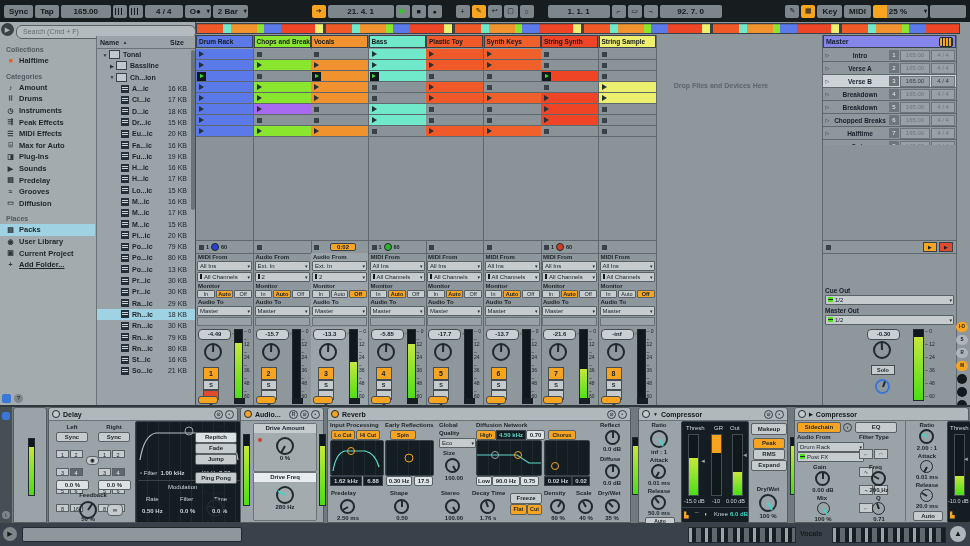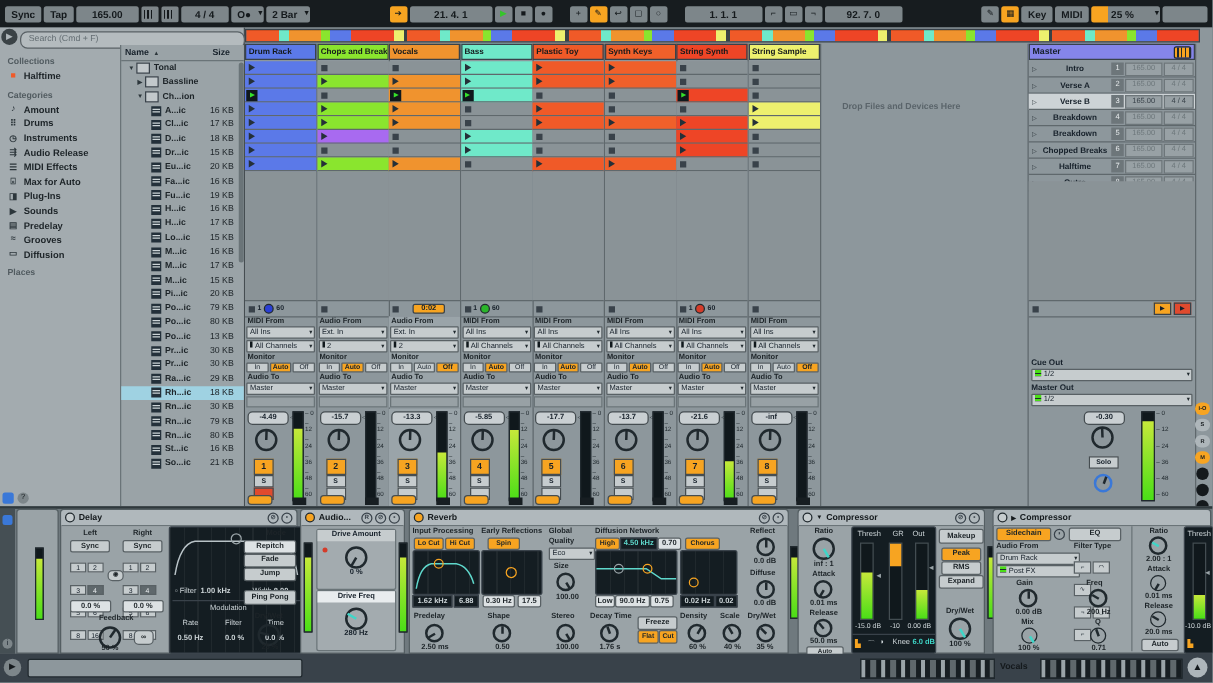--- a/index.html
+++ b/index.html
@@ -235,21 +235,21 @@
         <div class="side-item">
      <span class="sicon">⠿</span>
      <span>Drums</span>
         </div>
         <div class="side-item">
      <span class="sicon">◷</span>
      <span>Instruments</span>
         </div>
         <div class="side-item">
      <span class="sicon">⇶</span>
-     <span>Audio Release</span>
+     <span>Peak Effects</span>
         </div>
         <div class="side-item">
      <span class="sicon">☰</span>
      <span>MIDI Effects</span>
         </div>
         <div class="side-item">
      <span class="sicon">⌻</span>
      <span>Max for Auto</span>
         </div>
         <div class="side-item">
@@ -267,20 +267,38 @@
         <div class="side-item">
      <span class="sicon">≈</span>
      <span>Grooves</span>
         </div>
         <div class="side-item">
      <span class="sicon">▭</span>
      <span>Diffusion</span>
         </div>
       </div>
     <div class="sec">Places</div>
+    <div id="places">
+        <div class="side-item selected">
+     <span class="sicon">▤</span>
+     <span class="">Packs</span>
+        </div>
+        <div class="side-item ">
+     <span class="sicon">◉</span>
+     <span class="">User Library</span>
+        </div>
+        <div class="side-item ">
+     <span class="sicon">▣</span>
+     <span class="">Current Project</span>
+        </div>
+        <div class="side-item ">
+     <span class="sicon">+</span>
+     <span class="underline">Add Folder...</span>
+        </div>
+      </div>
   </div>
   <div id="filepanel">
     <div class="fhead">
       <span>Name</span>
       <span class="tri-exp">▴</span>
       <span class="fsize">Size</span>
     </div>
     <div id="filelist">
         <div class="frow" style="padding-left:4px">
      <span class="tri-exp">▼</span>

